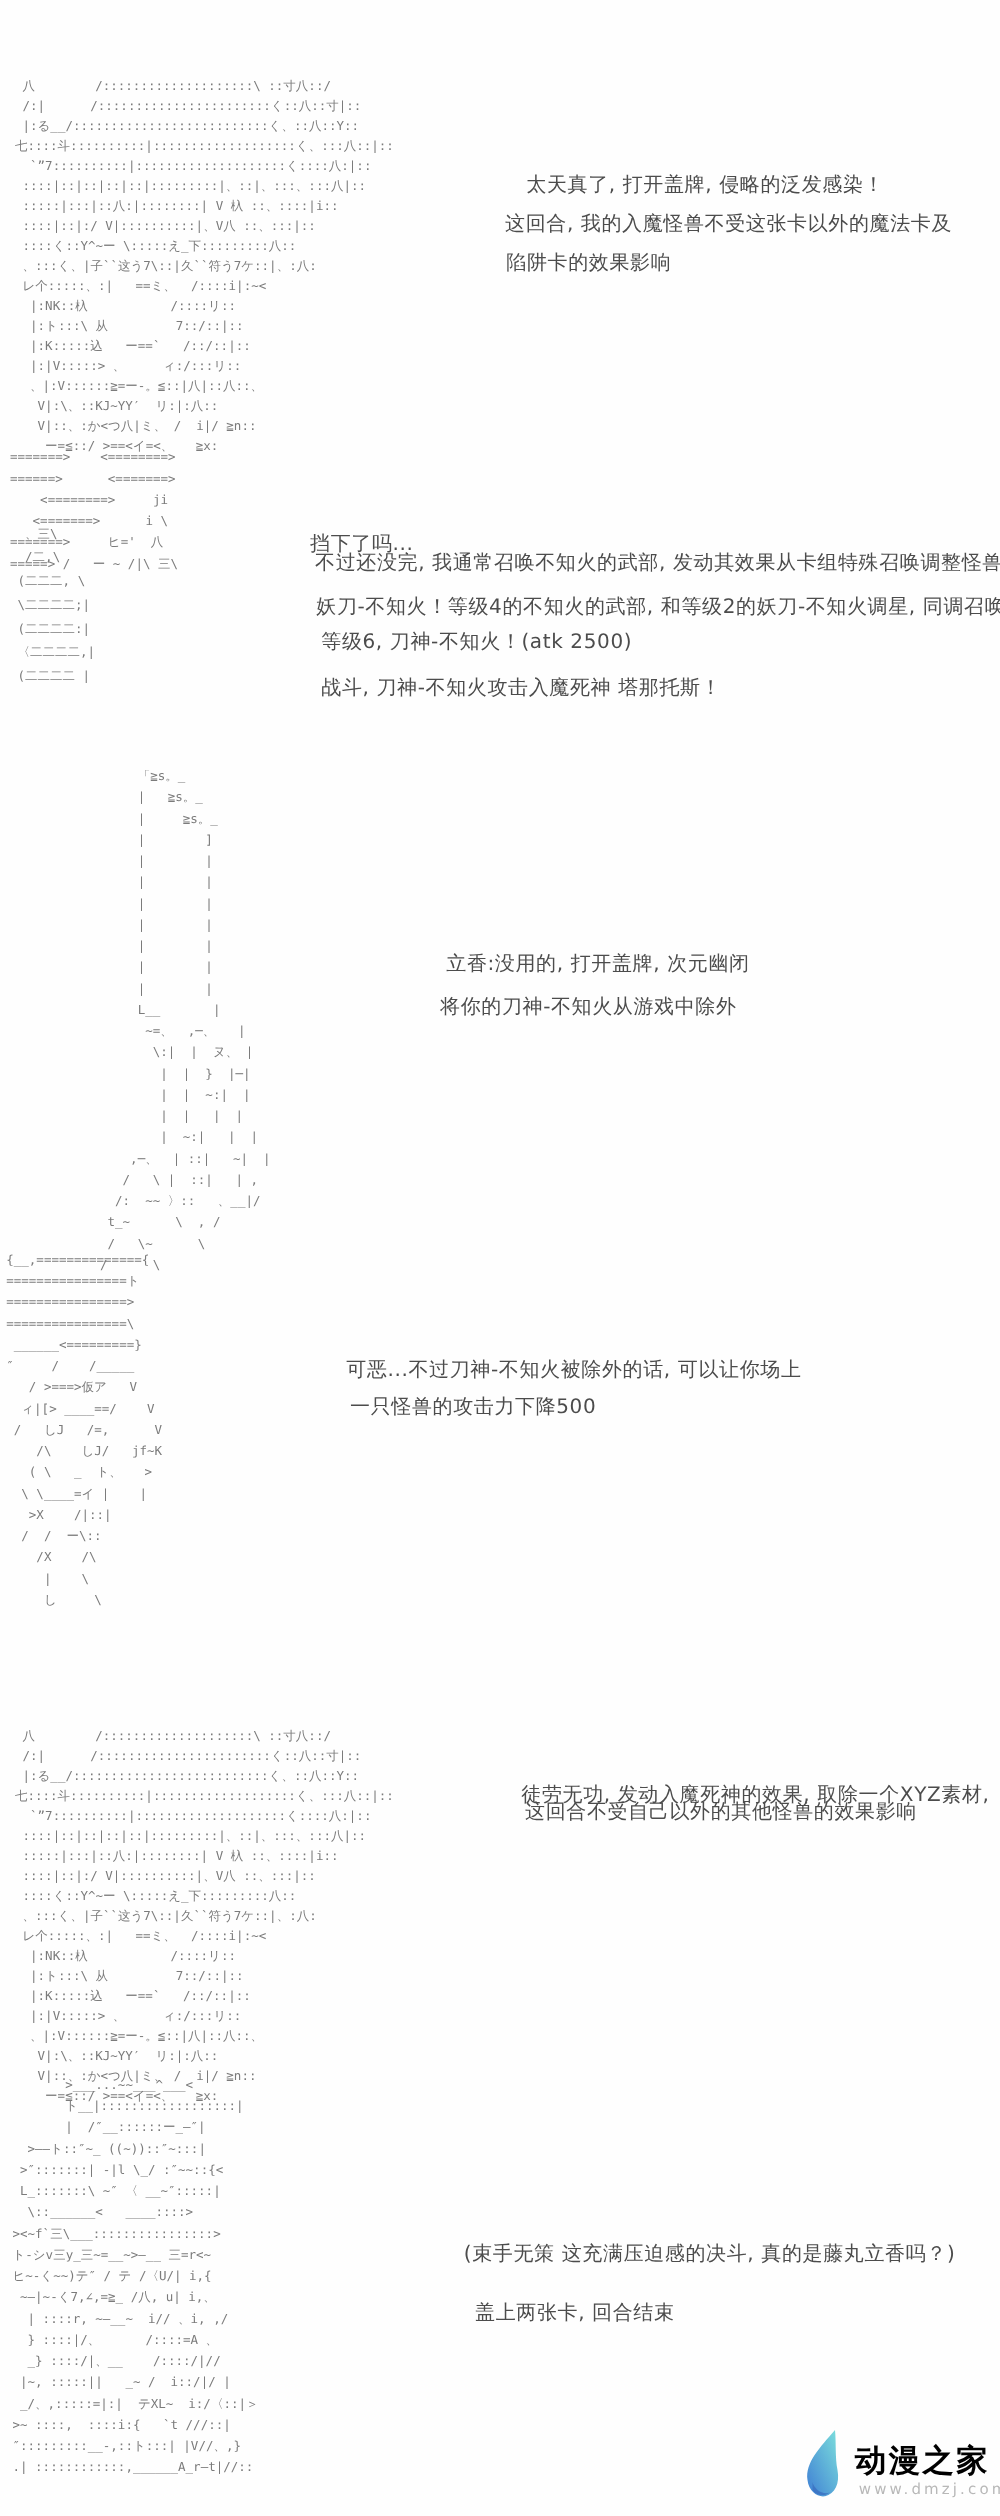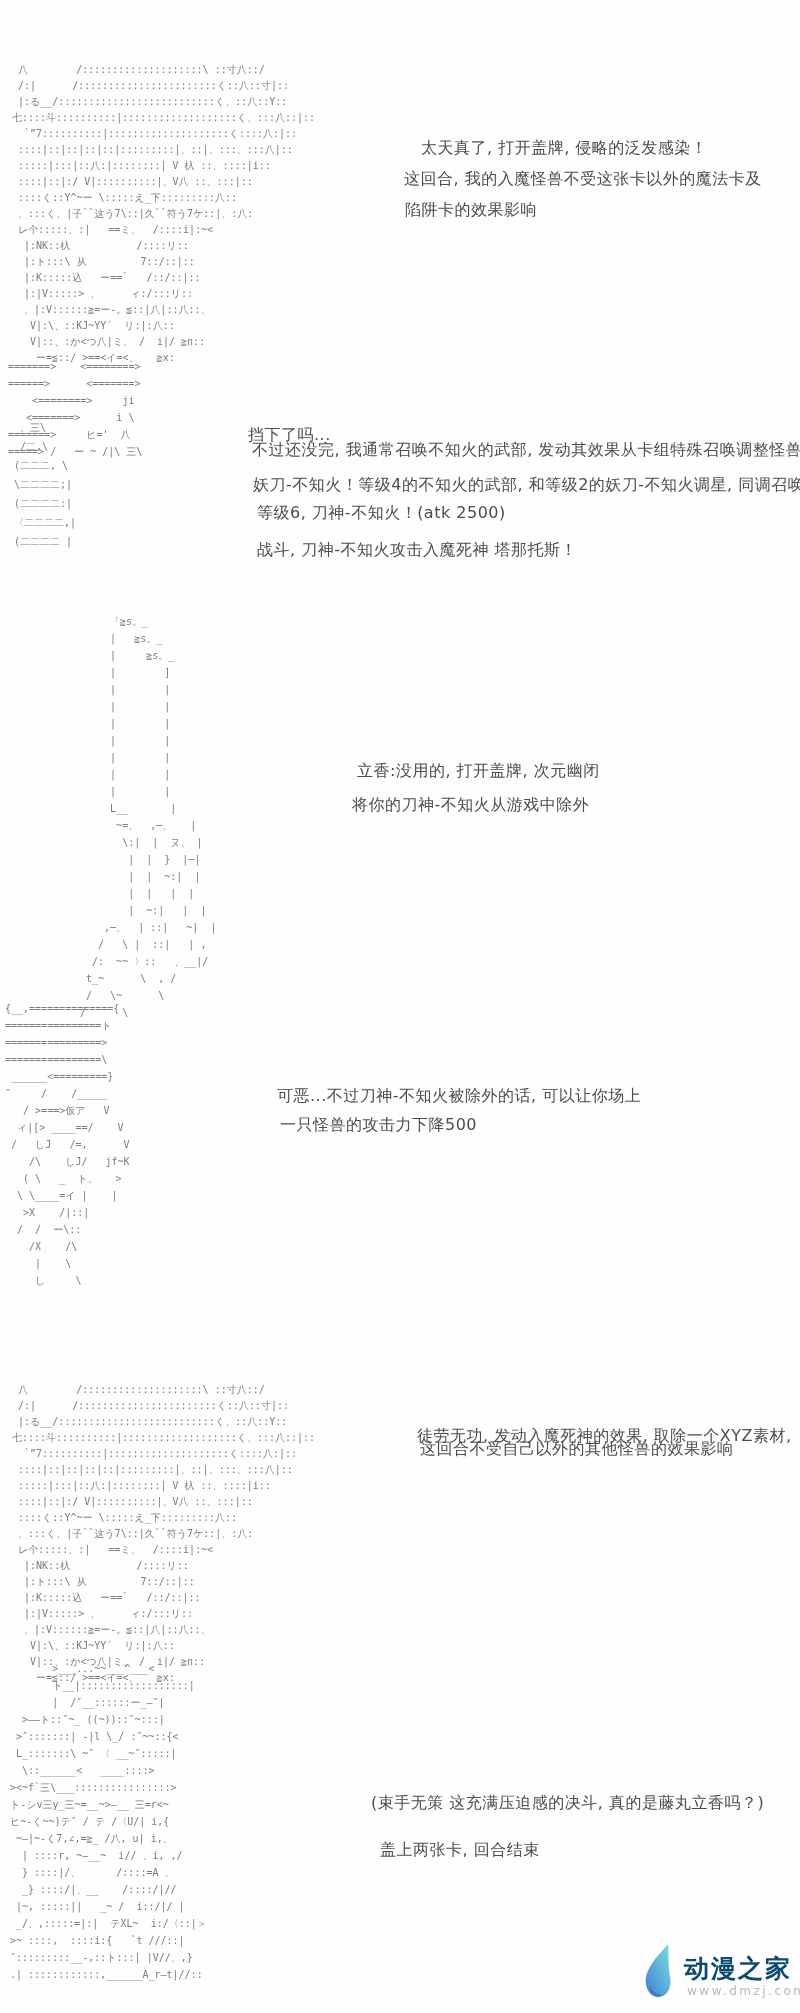--- a/index.html
+++ b/index.html
@@ -11,21 +11,21 @@
        letter-spacing:0.5px;font-family:"DejaVu Sans",sans-serif;}
   .aa.face{line-height:16px;margin-top:40px;}
   .aa.arrows{line-height:17px;}
   .aa.fan{line-height:19px;}
   .aa.card{line-height:17px;}
   .aa.action{line-height:17px;}
   .aa.figure{line-height:17px;}
   #logo{position:absolute;left:634px;top:1938px;width:160px;height:68px;}
   #logo .licon{position:absolute;left:4px;top:4px;width:40px;height:58px;}
   #logo .lname{position:absolute;left:50px;top:14px;font-size:25px;font-weight:bold;
-               color:#0c4a6e;letter-spacing:2px;white-space:nowrap;}
+               color:#000000;letter-spacing:2px;white-space:nowrap;}
   #logo .lurl{position:absolute;left:53px;top:46px;font-size:12px;color:#b8b8b8;
               letter-spacing:2.5px;white-space:nowrap;}
 </style>
 </head>
 <body>
 
 <div id="page">
 
   <pre class="aa face" style="left:12px;top:22px;"> 八        /::::::::::::::::::::\ ::寸八::/
  /:|      /:::::::::::::::::::::::く::八::寸|::

